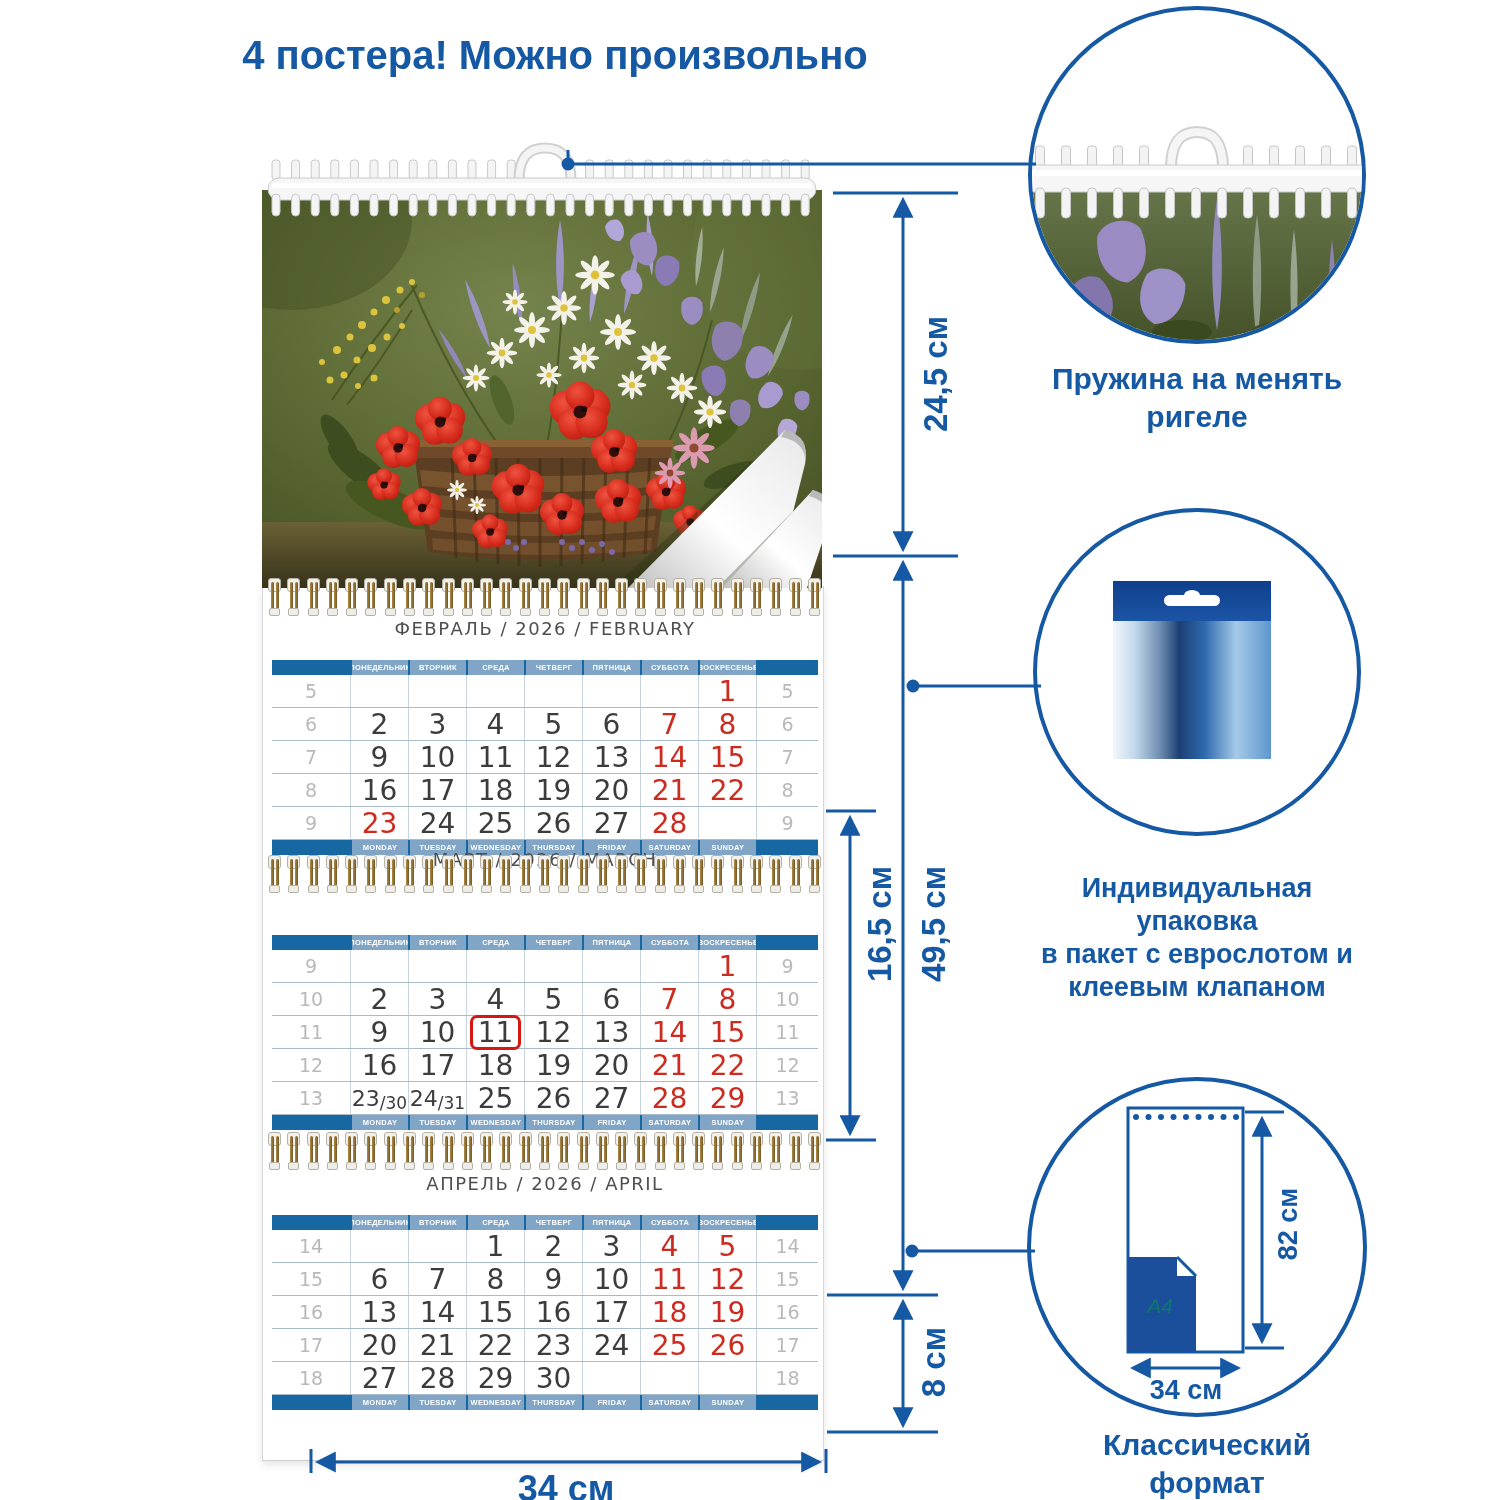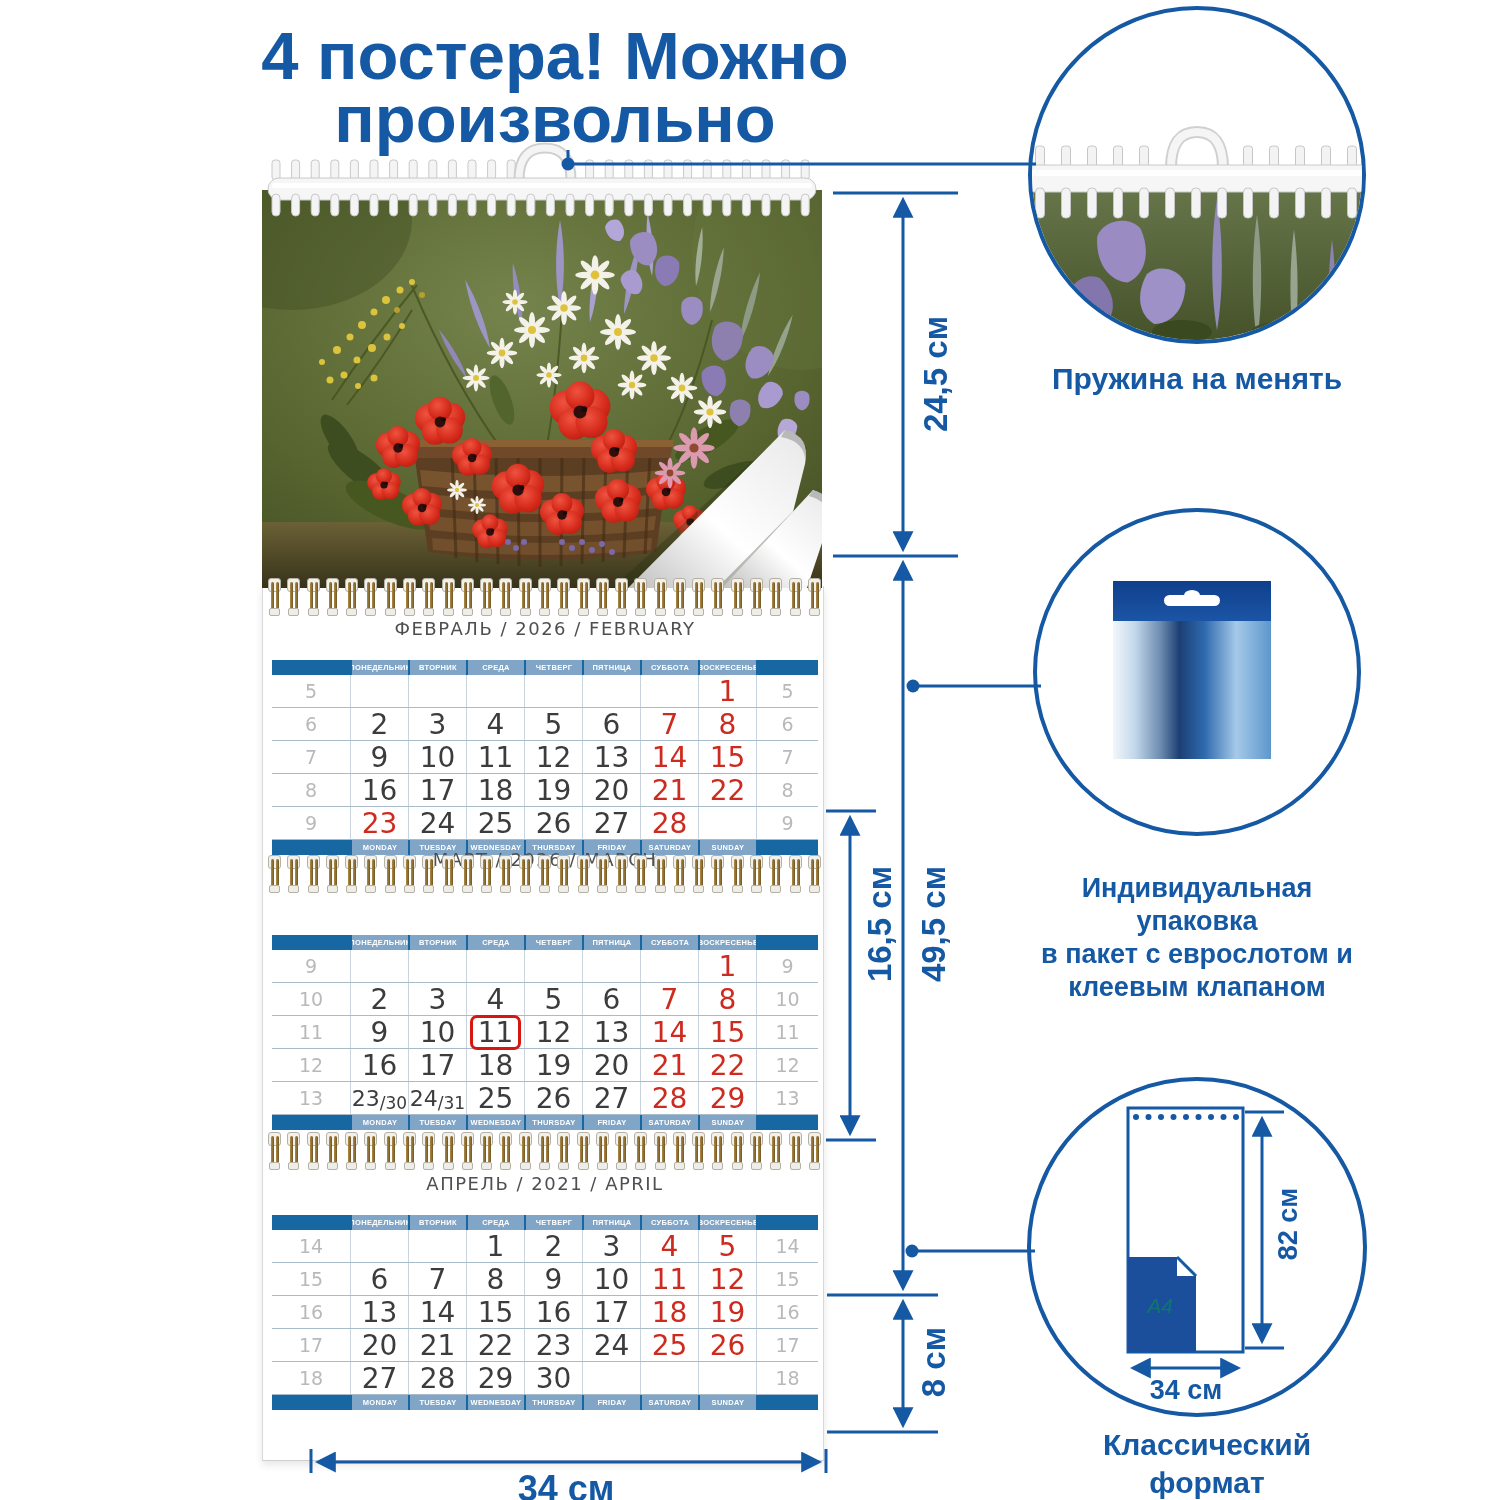--- a/index.html
+++ b/index.html
@@ -1,20 +1,20 @@
 <!DOCTYPE html>
 <html style="--accent: #1558a3; --red: #cd2b20; --bar: #1767a3; --cell: #80a5c6;"><head>
 <meta charset="utf-8">
 <style>
   html,body{margin:0;padding:0;background:#fff;}
   body{width:1500px;height:1500px;overflow:hidden;font-family:"Liberation Sans",sans-serif;}
   .stage{position:relative;width:1500px;height:1500px;background:#fff;}
 
   .title{position:absolute;left:85px;top:24px;width:940px;text-align:center;
-         font-size:67px;line-height:63px;font-weight:700;color:var(--accent,#1558a3);z-index:55;}
+         font-size:40px;line-height:63px;font-weight:700;color:var(--accent,#1558a3);z-index:55;}
 
   .page{position:absolute;left:262px;top:586px;width:560px;height:874px;background:#fff;
         border-left:1px solid #d8d8d8;border-right:1px solid #d8d8d8;border-bottom:1px solid #cfcfcf;
         box-shadow:0 4px 8px rgba(0,0,0,.10);z-index:4;}
 
   #posterSvg{position:absolute;left:262px;top:190px;z-index:6;}
   #topSpiral{position:absolute;left:262px;top:136px;z-index:16;}
   #months,#rings{position:absolute;inset:0;z-index:8;}
   #rings{z-index:15;}
 
@@ -565,21 +565,21 @@
           <div class="dn">MONDAY</div>
           <div class="dn">TUESDAY</div>
           <div class="dn">WEDNESDAY</div>
           <div class="dn">THURSDAY</div>
           <div class="dn">FRIDAY</div>
           <div class="dn">SATURDAY</div>
           <div class="dn">SUNDAY</div>
           <div class="spcr"></div>
         </div>
       </div>
-      <div class="mtitle" style="top: 1173px;">АПРЕЛЬ / 2021 / APRIL</div>
+      <div class="mtitle" style="top: 1173px;">АПРЕЛЬ / 2026 / APRIL</div>
       <div class="mtable" style="top: 1215px;">
         <div class="bar">
           <div class="spc"></div>
           <div class="dn">ПОНЕДЕЛЬНИК</div>
           <div class="dn">ВТОРНИК</div>
           <div class="dn">СРЕДА</div>
           <div class="dn">ЧЕТВЕРГ</div>
           <div class="dn">ПЯТНИЦА</div>
           <div class="dn">СУББОТА</div>
           <div class="dn">ВОСКРЕСЕНЬЕ</div>
@@ -1371,20 +1371,21 @@
         <div class="pkg-slot"></div>
       </div>
       <div class="pkg-b"></div>
     </div>
   </div>
 
   <div id="c3" class="circle"></div>
 
   <div id="cap1" class="caption">
       <div>Пружина на менять</div>
+      <div>ригеле</div>
     </div>
   <div id="cap2" class="caption">
       <div>Индивидуальная</div>
       <div>упаковка</div>
       <div>в пакет с еврослотом и</div>
       <div>клеевым клапаном</div>
     </div>
   <div id="cap3" class="caption">
       <div>Классический</div>
       <div>формат</div>

